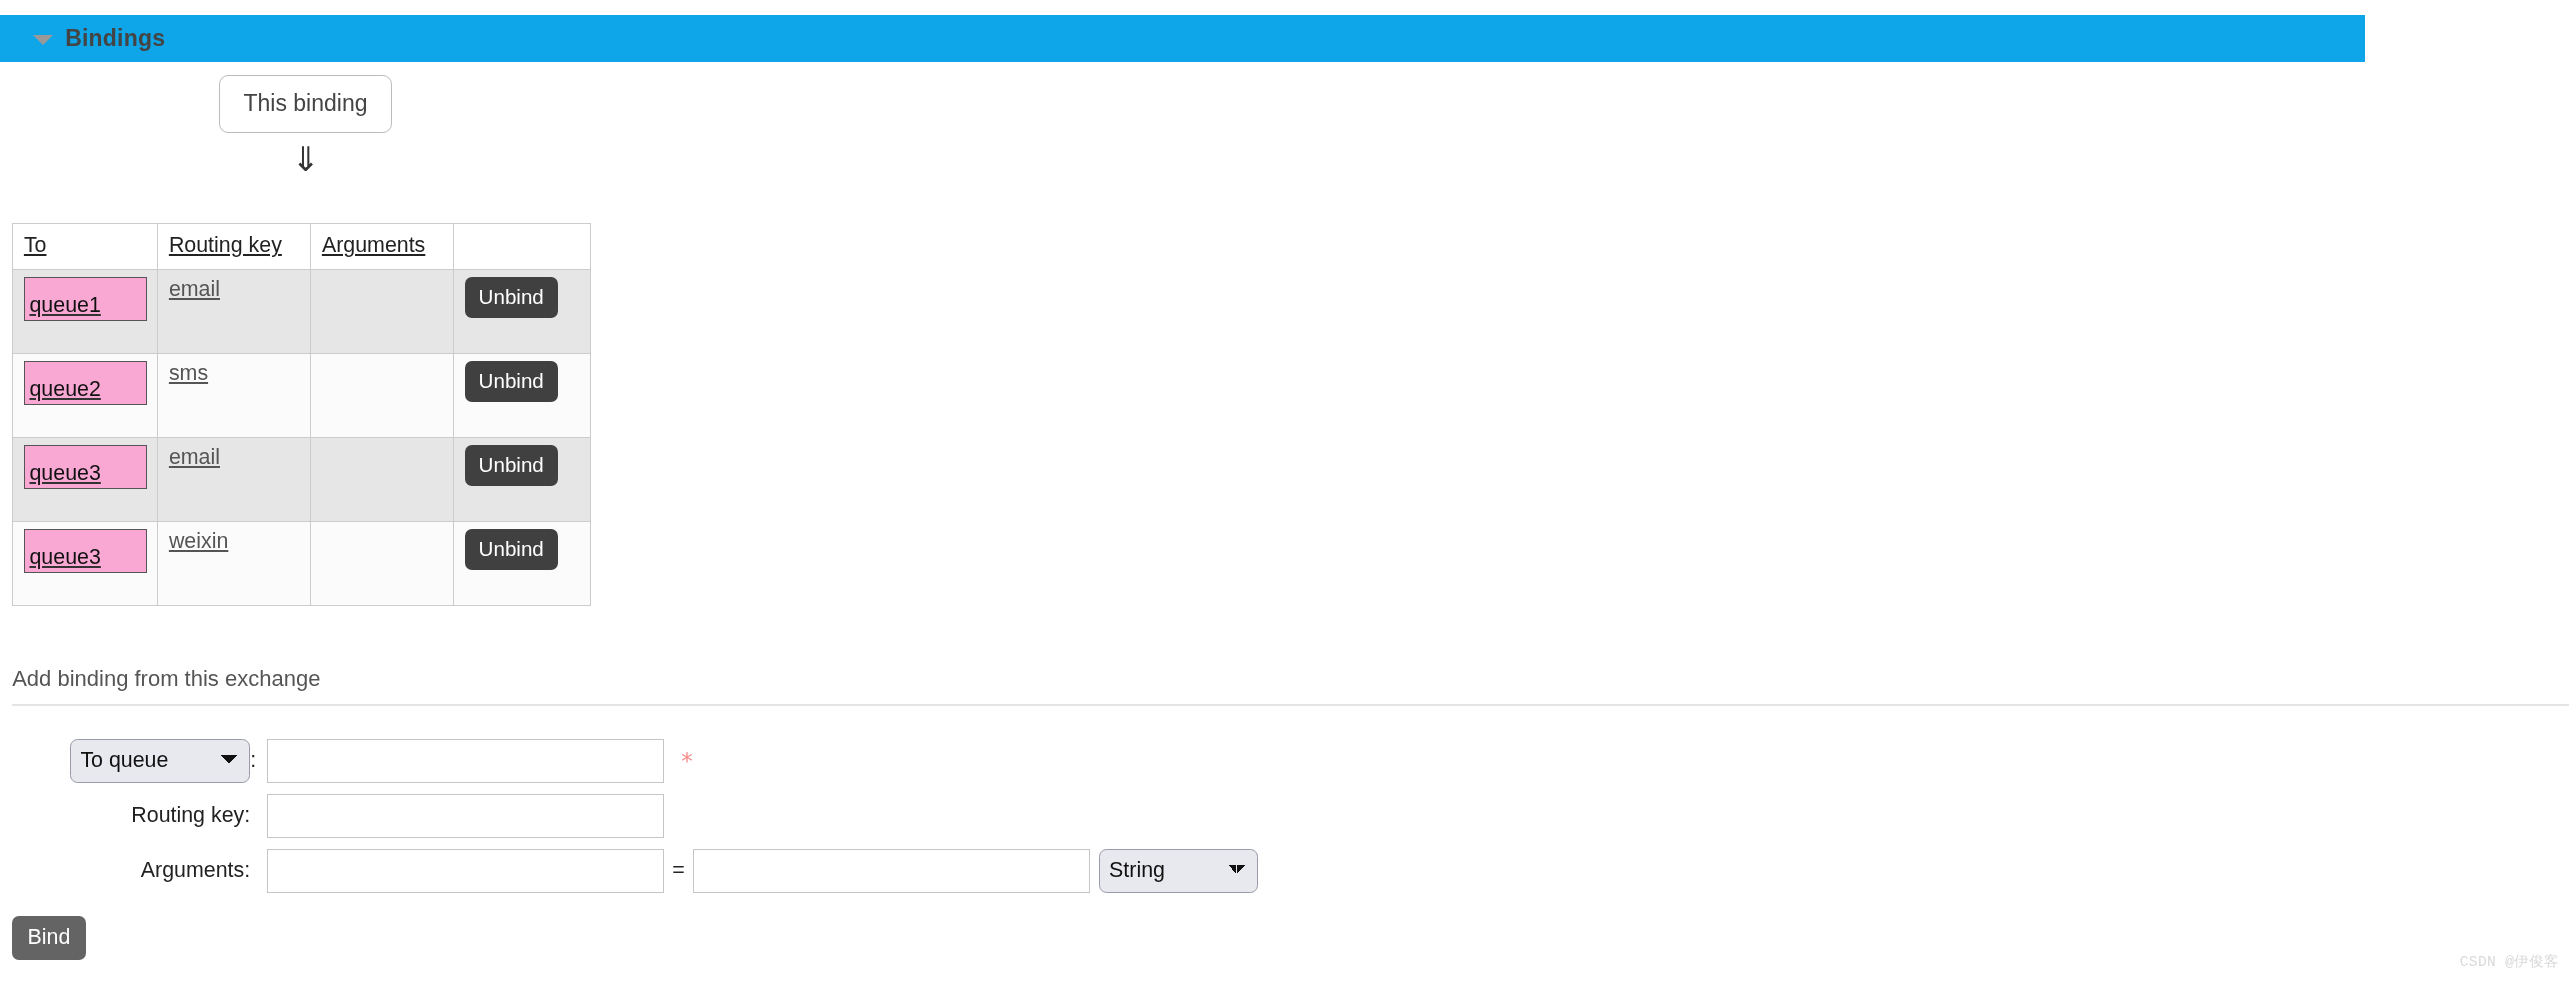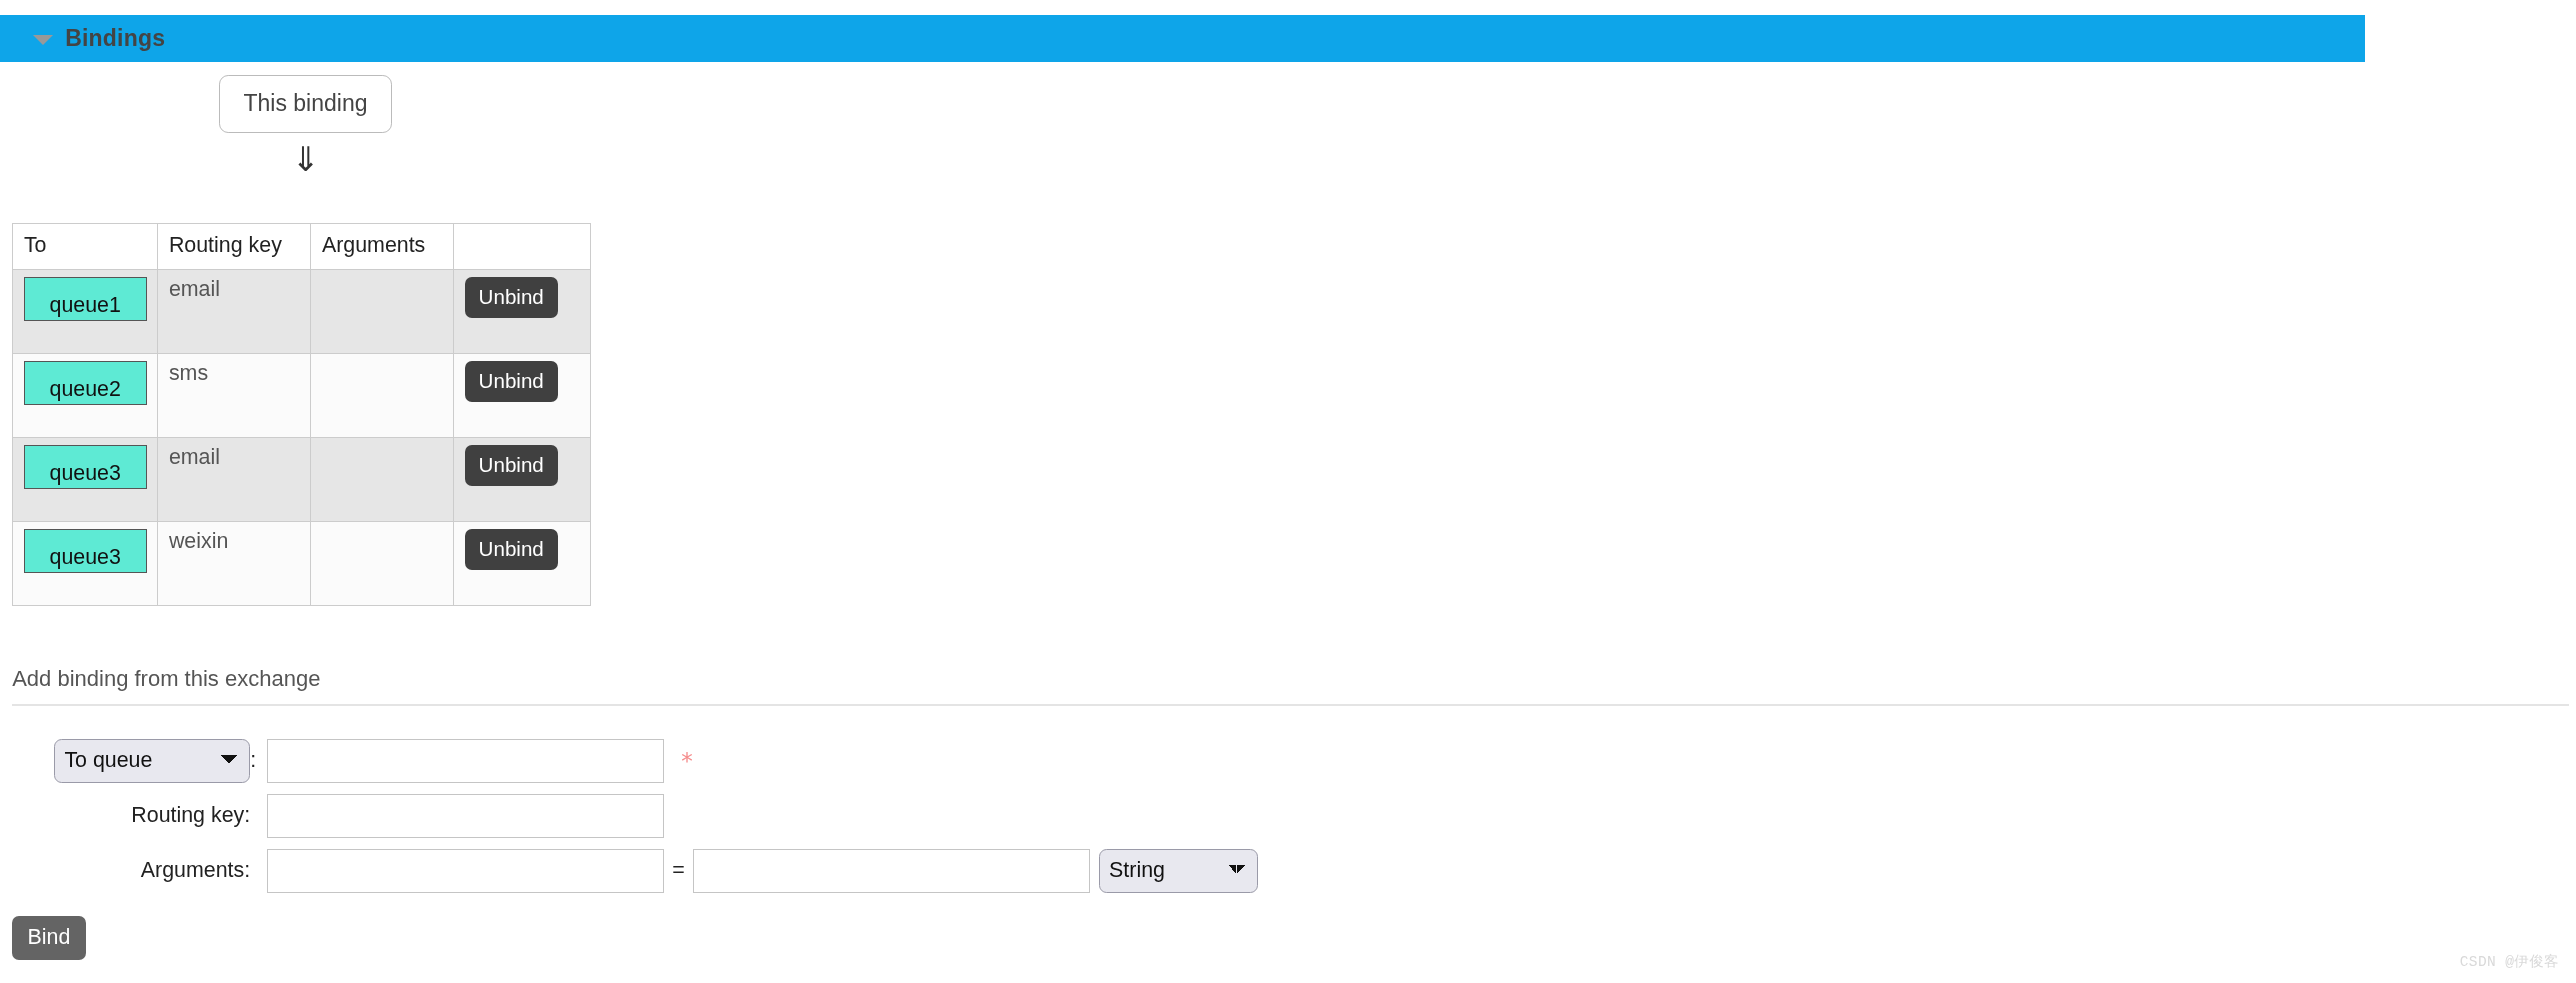--- a/index.html
+++ b/index.html
@@ -84,20 +84,21 @@
     background: #ffffff;
     font-size: 21.4px;
   }
   .bindings-table th,
   .bindings-table td {
     border: 0.8px solid #cccccc;
     vertical-align: top;
     text-align: left;
     font-weight: normal;
     box-sizing: border-box;
+    text-decoration: underline;
   }
   .bindings-table th {
     background: #ffffff;
     color: #222222;
     padding: 9.2px 10.7px 10.7px 10.7px;
     height: 44px;
     font-size: 21.4px;
     white-space: nowrap;
   }
   .col-to      { width: 145px; }
@@ -110,24 +111,23 @@
 
   .bindings-table tbody td {
     padding: 7.6px 10.7px;
     height: 84px;
   }
   .cell-to { padding: 10.7px 9.2px 10.7px 10.7px; }
 
   .queue-box {
     display: block;
     border: 1.5px solid #555555;
-    background: #5eead4;
+    background: #f9a8d4;
     color: #111111;
     font-size: 21.4px;
-    text-align: center;
     padding: 17px 4.6px 12.2px 4.6px;
     height: 44px;
     box-sizing: border-box;
     line-height: 1;
     white-space: nowrap;
   }
   .cell-rk {
     color: #555555;
     font-size: 21.4px;
     padding-top: 9.2px;
@@ -206,21 +206,21 @@
     background-image:
       linear-gradient(45deg, transparent 50%, #111111 50%),
       linear-gradient(135deg, #111111 50%, transparent 50%);
     background-position:
       calc(100% - 20px) calc(50% - 1.5px),
       calc(100% - 11.4px) calc(50% - 1.5px);
     background-size: 8.4px 8.4px, 8.4px 8.4px;
     background-repeat: no-repeat;
     cursor: pointer;
   }
-  .select-to-queue { width: 196px; padding-right: 22px; }
+  .select-to-queue { width: 180px; padding-right: 22px; }
   .select-type     { width: 159px; padding-right: 35px; }
 
   .colon-cell {
     width: 17px;
     text-align: left;
     font-size: 21.4px;
     color: #222222;
     padding-left: 3.1px;
   }
   .form-input {

